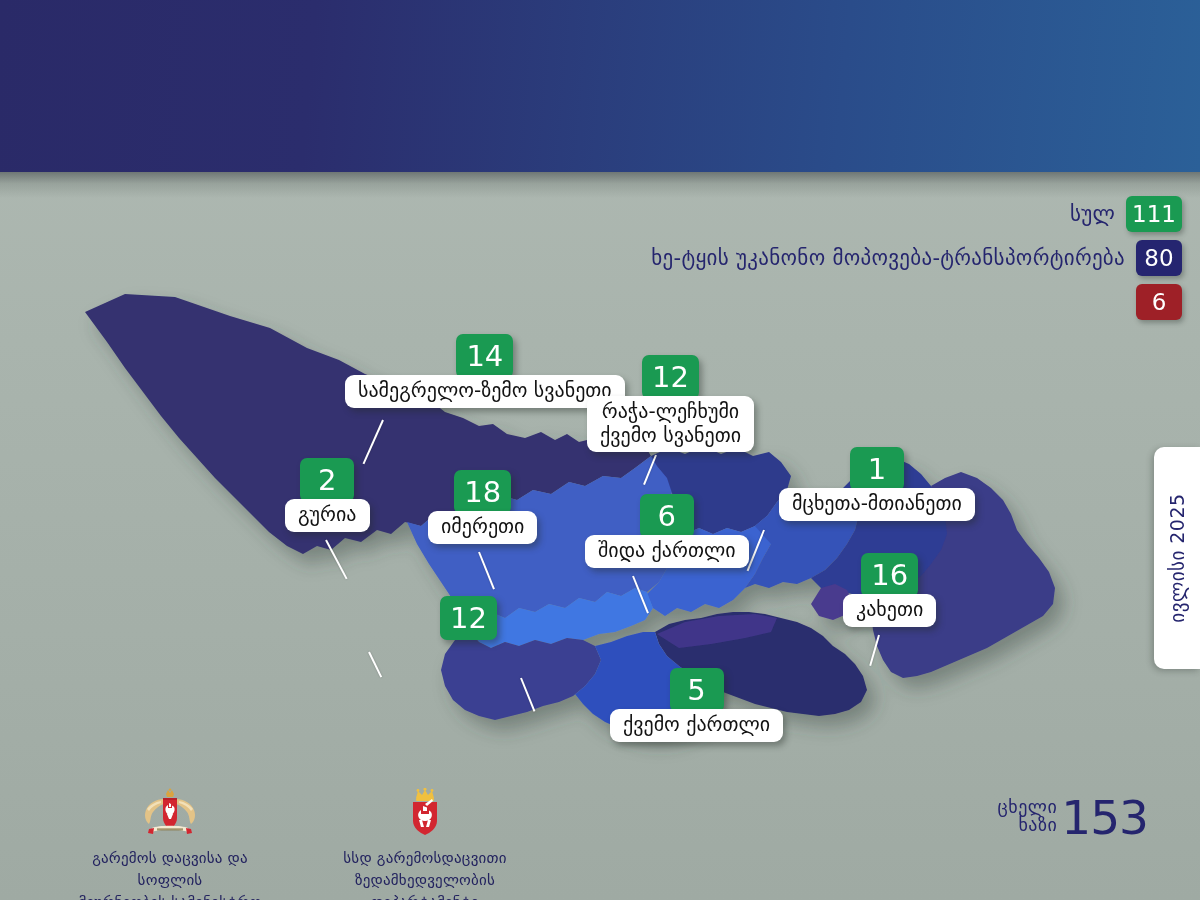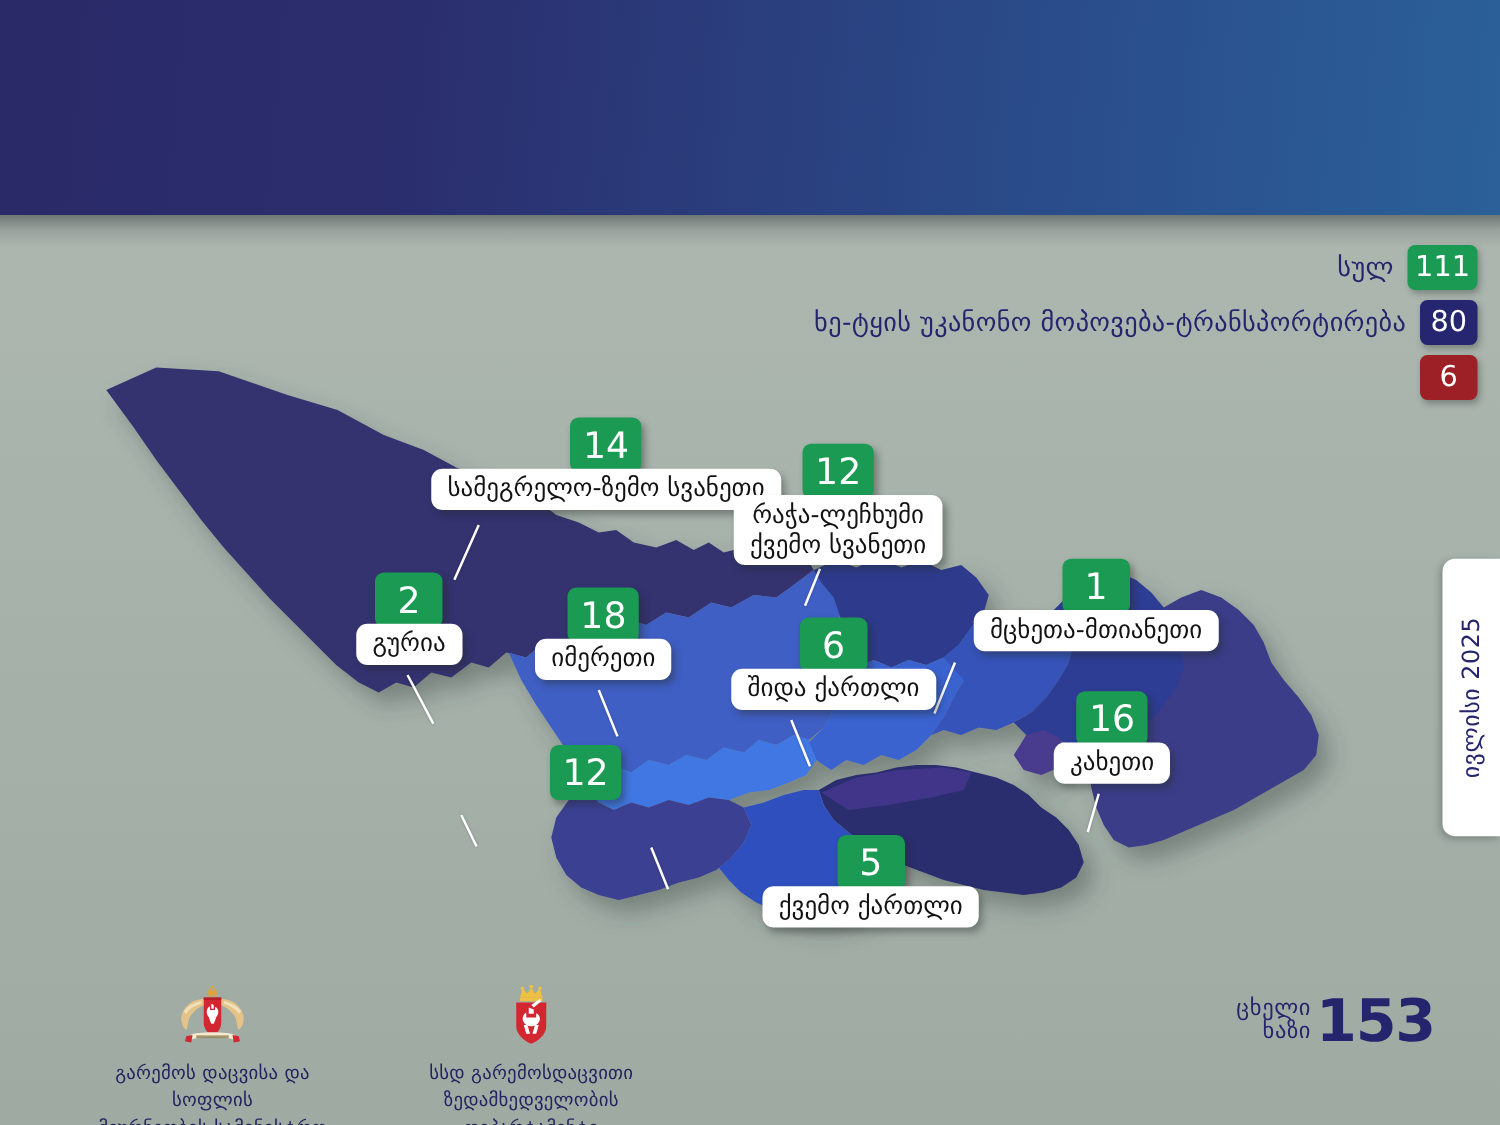--- a/index.html
+++ b/index.html
@@ -187,21 +187,21 @@
   }
   .hotline .words {
     font-size: 18px;
     line-height: 1.02;
     text-align: right;
     margin-right: 4px;
     letter-spacing: 0.5px;
   }
   .hotline .digits {
     font-size: 47px;
-    font-weight: bold;
+    font-weight: normal;
     line-height: 0.86;
     letter-spacing: -1px;
   }
 </style>
 </head>
 <body>
 
 <div id="poster">
 
   <div class="header-band"></div>

